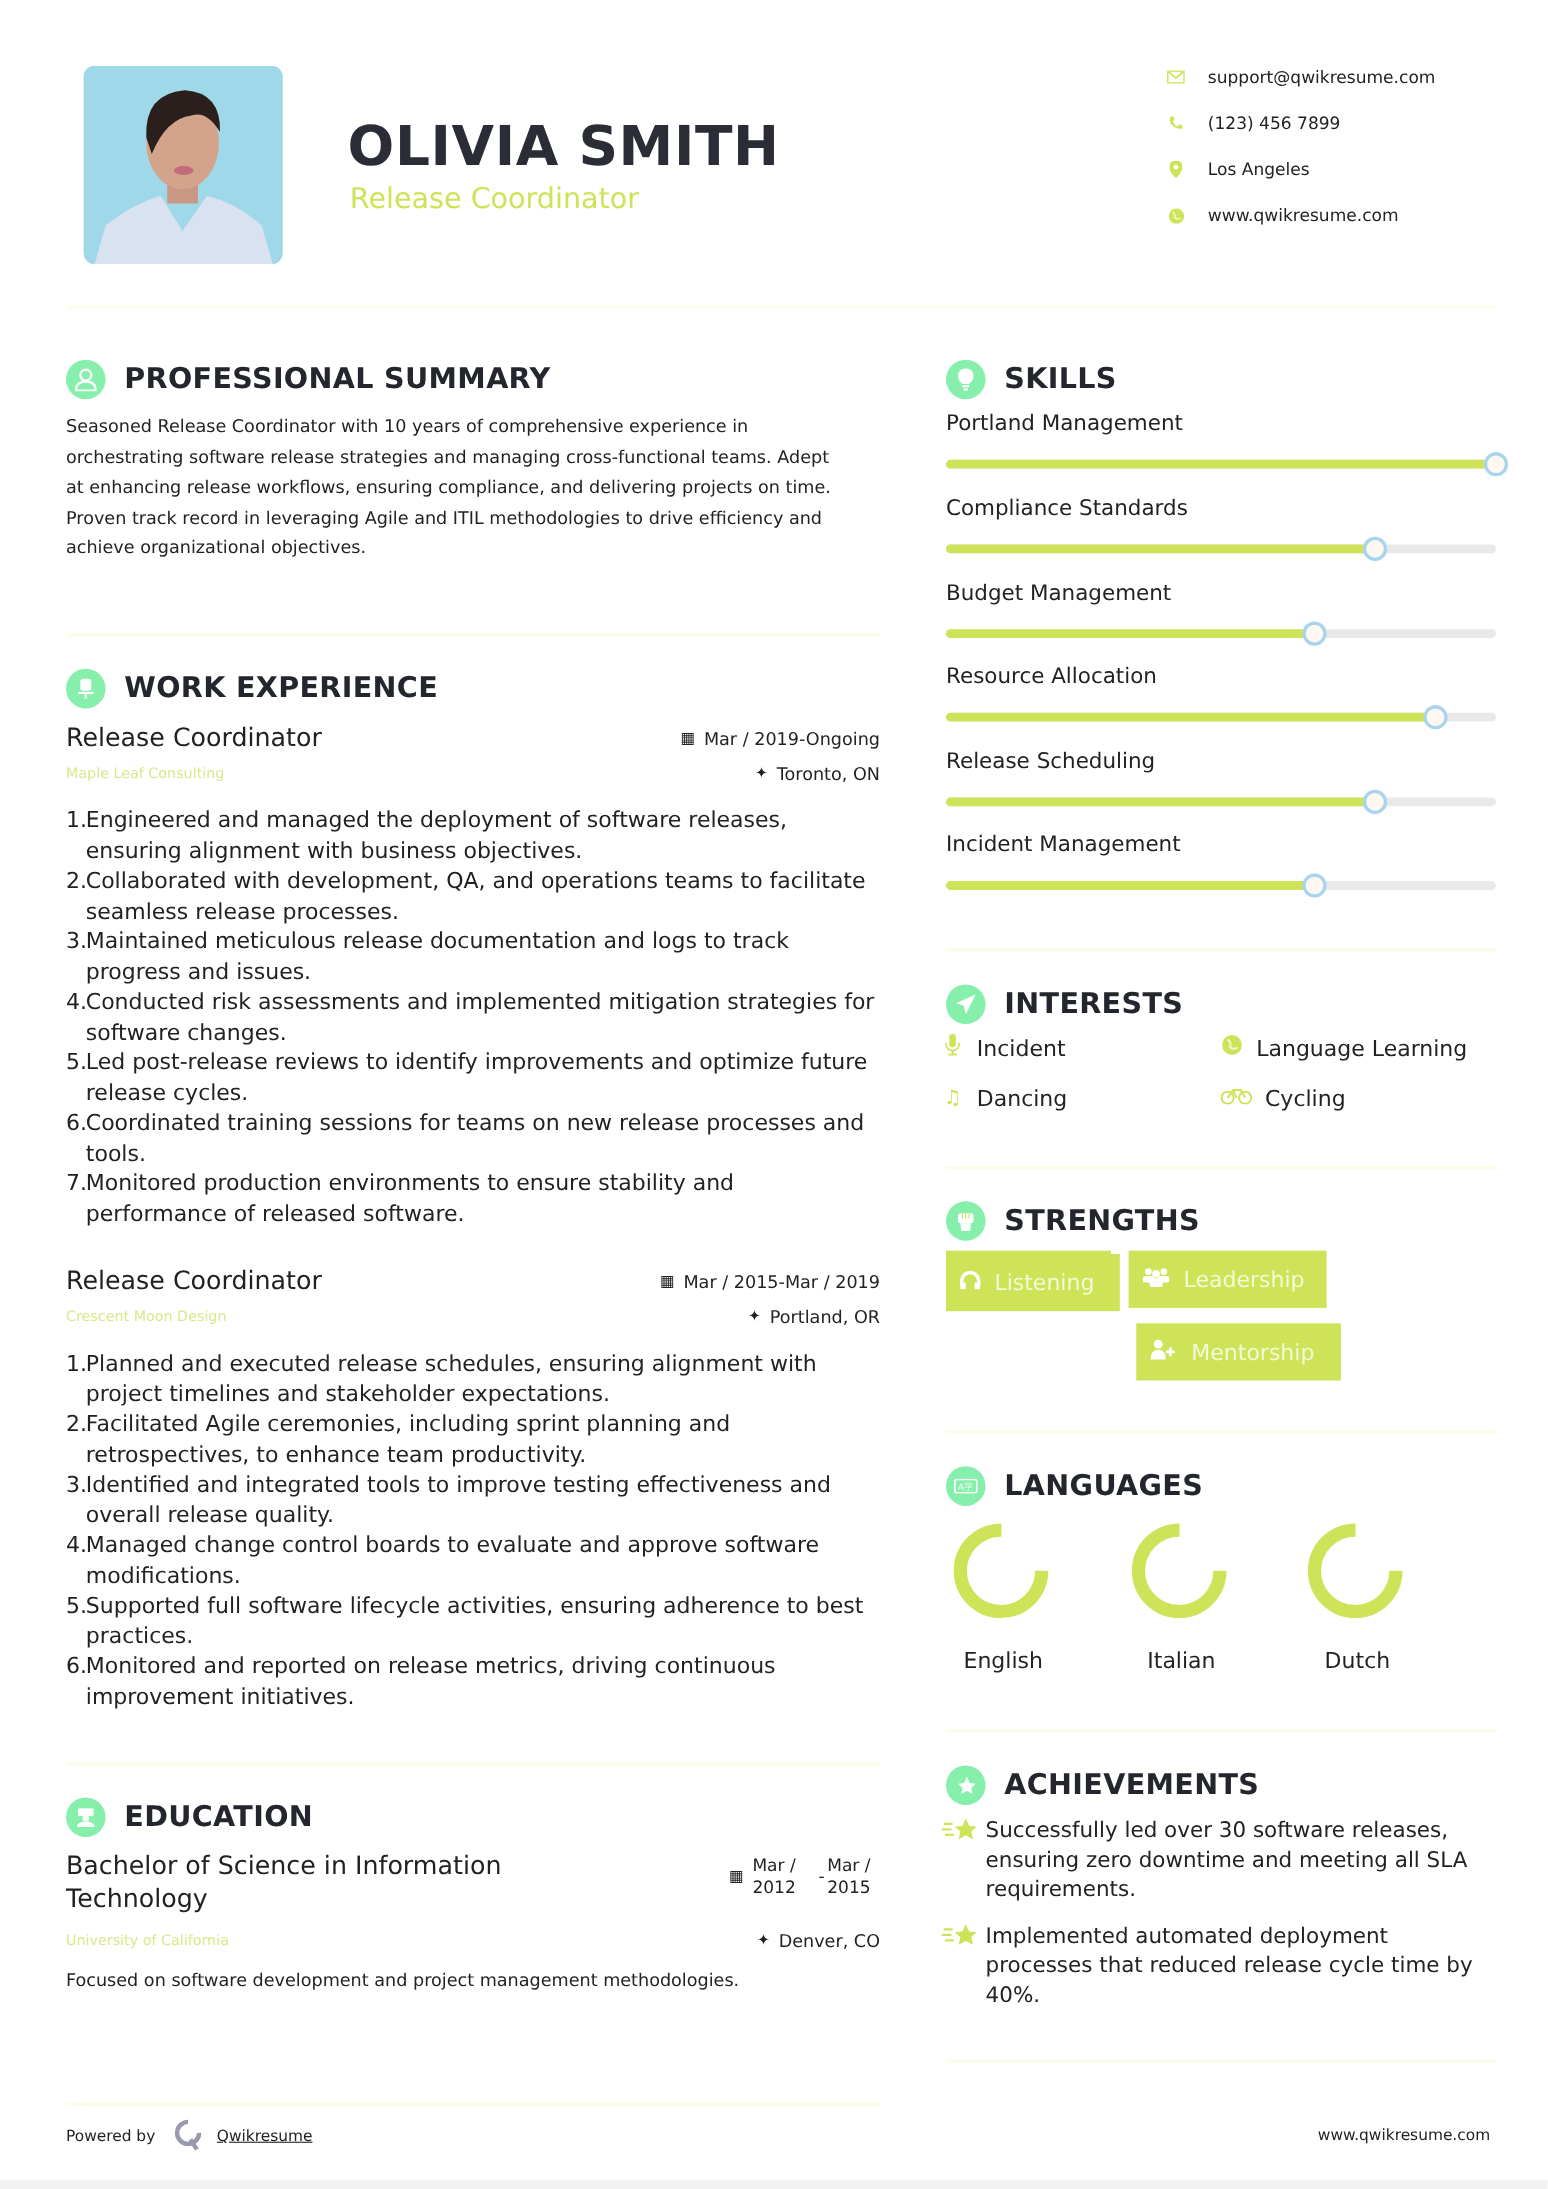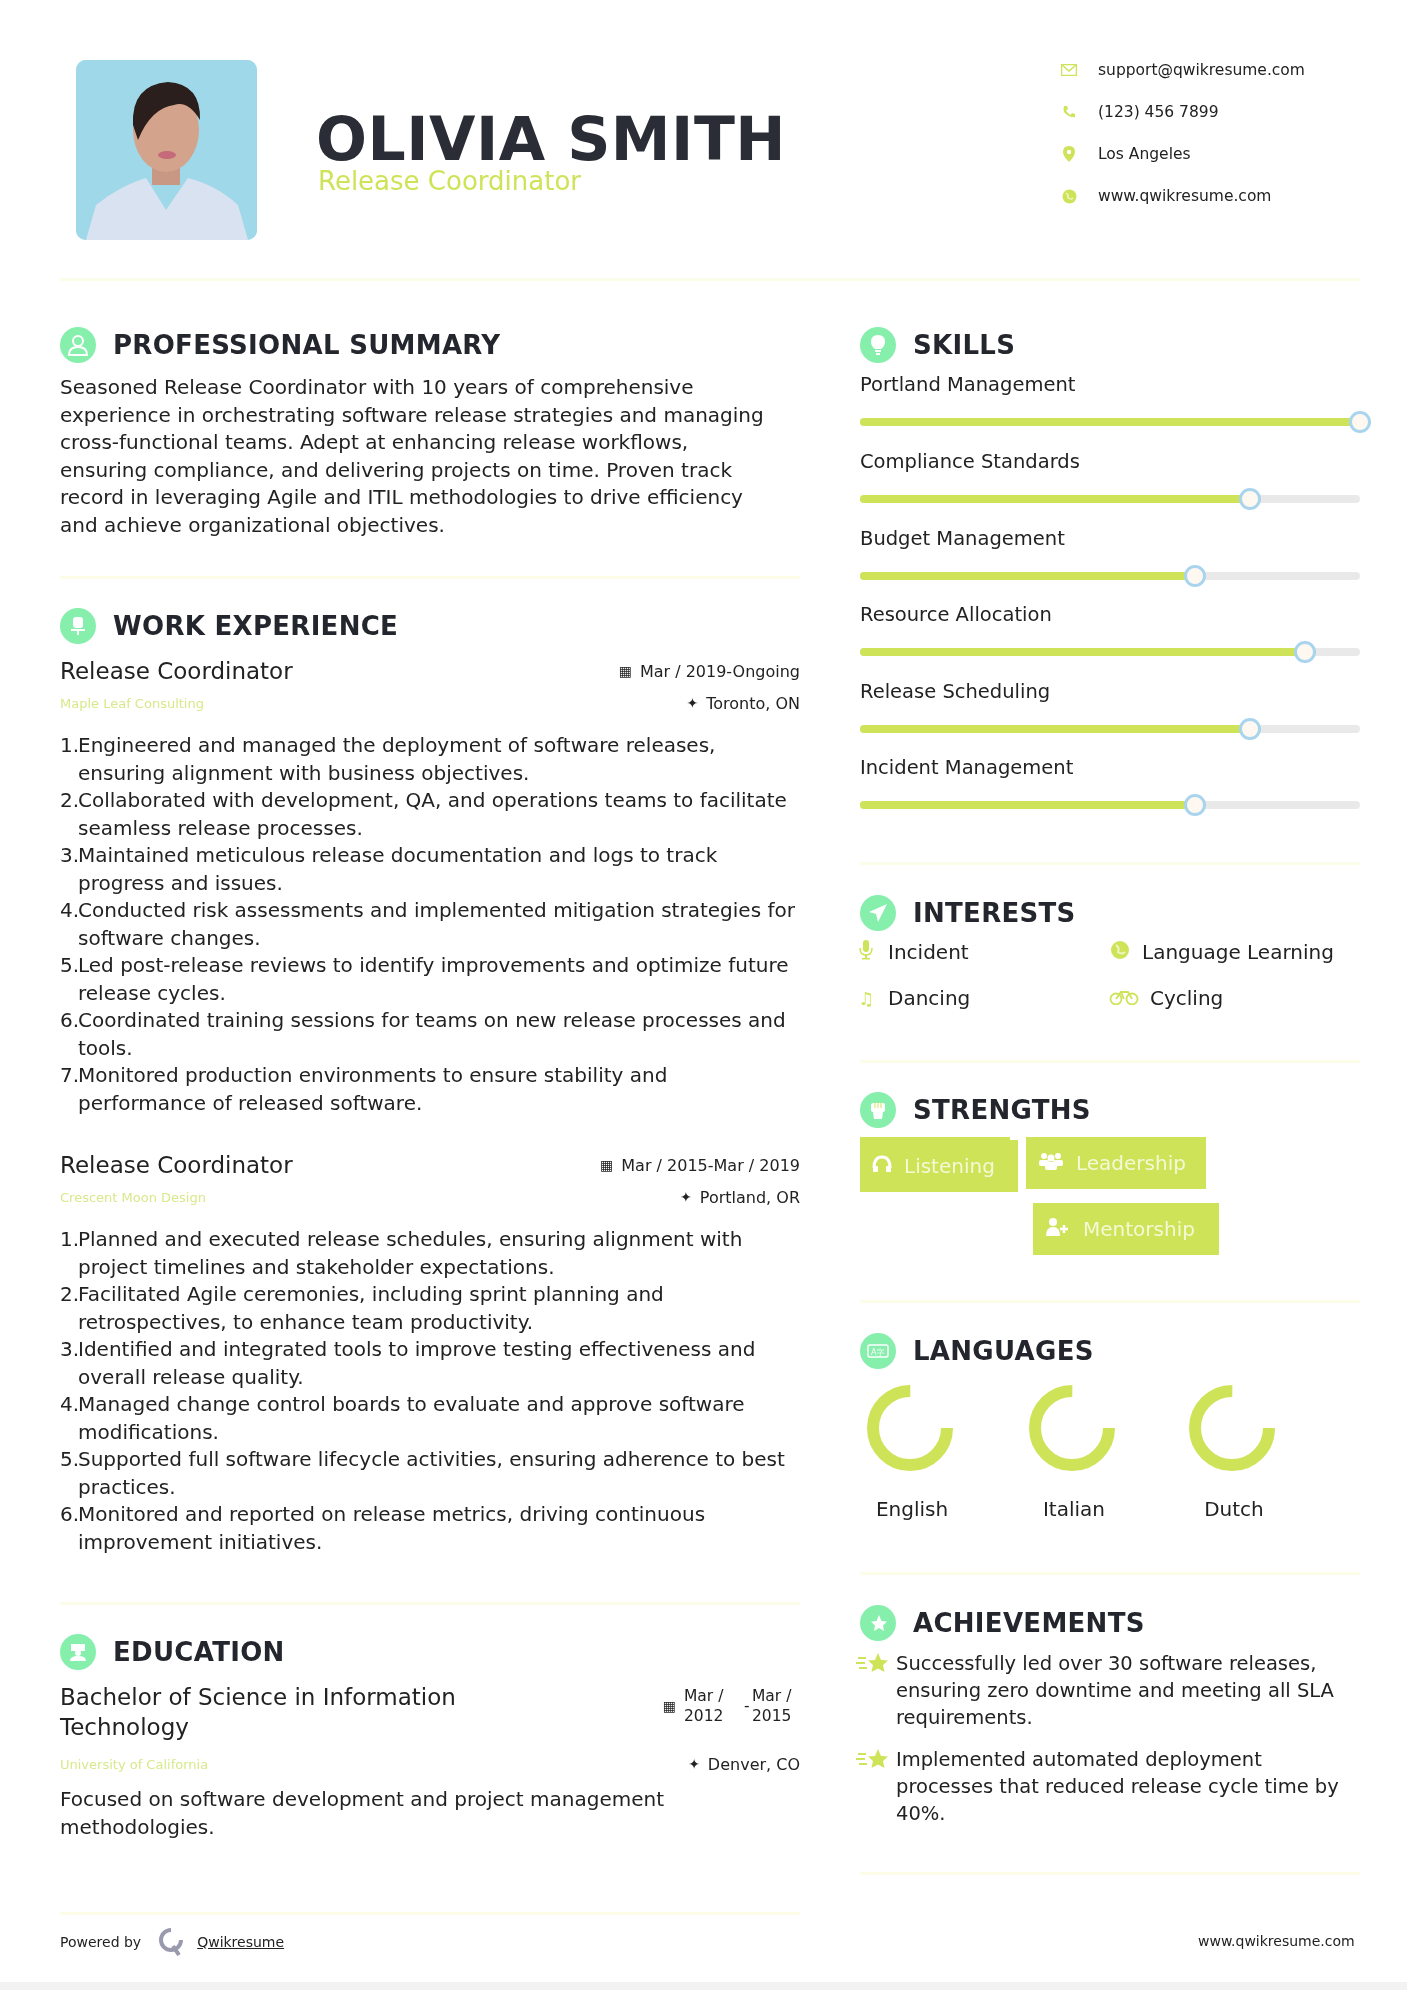--- a/index.html
+++ b/index.html
@@ -2,33 +2,33 @@
 <html><head>
 <meta charset="utf-8">
 <style>
   * { box-sizing: border-box; margin: 0; padding: 0; }
   html, body { width: 1407px; height: 1990px; background: #ffffff; overflow: hidden; }
   body { font-family: "DejaVu Sans", sans-serif; color: #222; position: relative; }
   .abs { position: absolute; }
 
   .photo { left: 76px; top: 60px; width: 181px; height: 180px; border-radius: 10px;
     background: #9fd8e8; overflow: hidden; }
-  .name { left: 316px; top: 104px; font-size: 60px; font-weight: bold; color: #2a2d35; letter-spacing: 0.5px; }
+  .name { left: 316px; top: 104px; font-size: 50px; font-weight: bold; color: #2a2d35; letter-spacing: 0.5px; }
   .title { left: 318px; top: 166px; font-size: 26px; color: #cfe358; }
 
   .contact { left: 1060px; width: 320px; height: 26px; display: flex; align-items: center; font-size: 15.5px; color: #222; }
   .contact .ic { width: 18px; height: 18px; margin-right: 20px; display: flex; align-items: center; justify-content: center; color: #cfe358; }
 
   .hdivider { height: 3px; background: #fbfde8; }
 
   .sec-head { display: flex; align-items: center; }
   .sec-icon { width: 36px; height: 36px; border-radius: 50%; background: #86efac; display: flex; align-items: center; justify-content: center; margin-right: 17px; flex-shrink: 0; }
   .sec-title { font-size: 26px; font-weight: bold; color: #23262d; letter-spacing: 0.3px; }
 
-  .para { font-size: 20px; line-height: 27.5px; color: #222; }
+  .para { font-size: 16px; line-height: 27.5px; color: #222; }
 
   .job-title { font-size: 23px; color: #222; }
   .job-company { font-size: 13px; color: #d7e98a; }
   .meta { font-size: 16px; color: #222; display: flex; align-items: center; justify-content: flex-end; }
   .meta .mi { margin-right: 8px; font-size: 14px; }
 
   ol.bullets { list-style: none; }
   ol.bullets li { font-size: 20px; line-height: 27.5px; display: flex; }
   ol.bullets li .num { width: 18px; flex-shrink: 0; }
 

